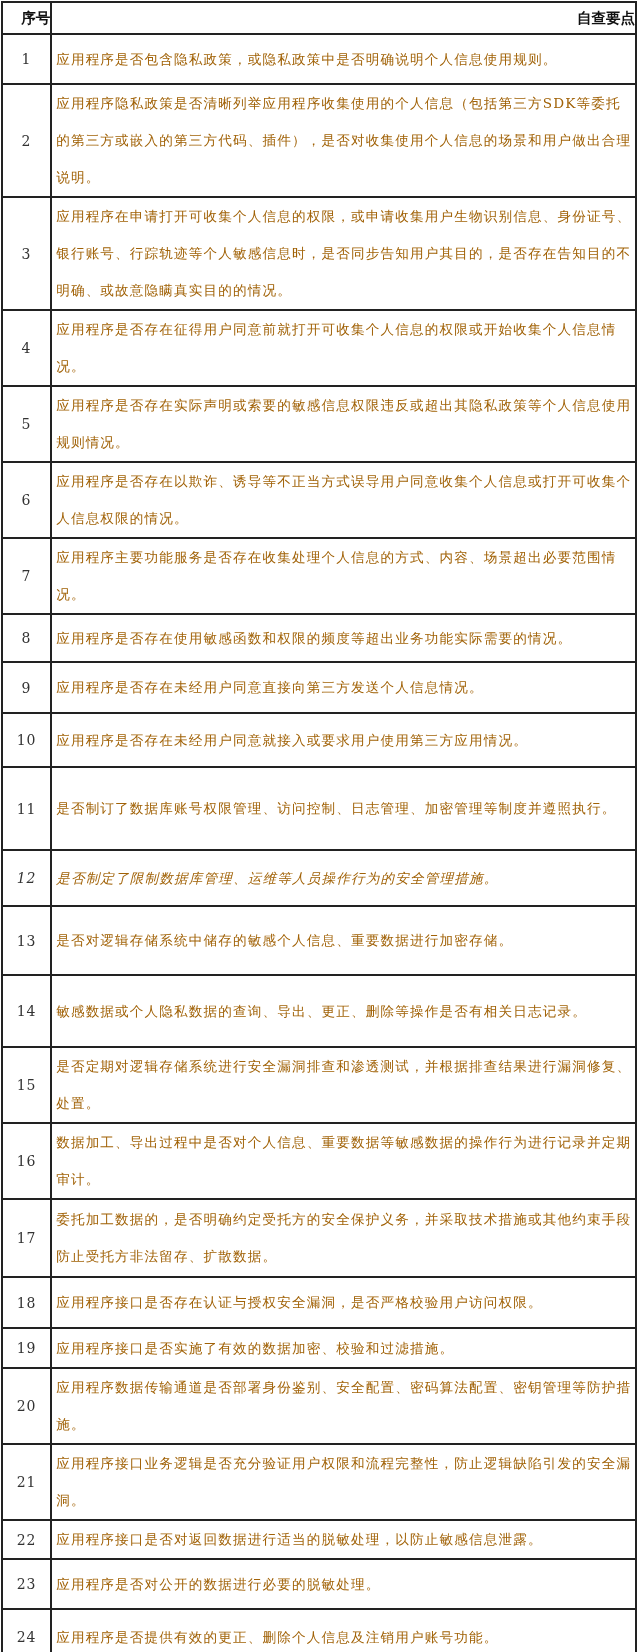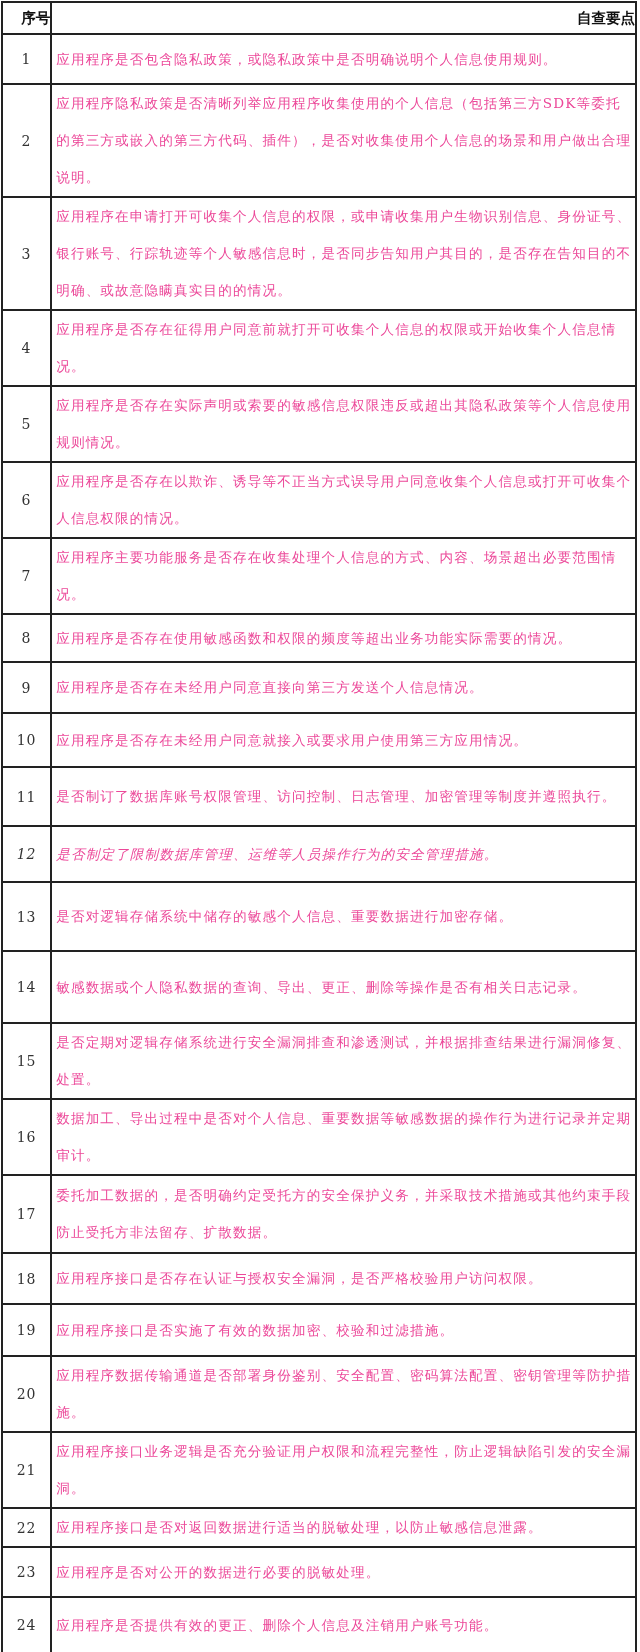--- a/index.html
+++ b/index.html
@@ -43,21 +43,21 @@
       color: #333;
       letter-spacing: 1px;
     }
     .cell-text {
       text-align: left;
       font-size: 13.6px;
       line-height: 37px;
       padding-left: 4px !important;
       padding-right: 2px !important;
       letter-spacing: 1.15px;
-      color: #ec4899;
+      color: #a16207;
       word-break: break-all;
       margin-top: 24px;
     }
   </style>
 </head>
 <body>
 
 <table class="checklist-table">
   <colgroup>
     <col class="col-no">
@@ -114,21 +114,21 @@
       <tr style="height: 51px;">
         <td class="cell-no">9</td>
         <td class="cell-text">应用程序是否存在未经用户同意直接向第三方发送个人信息情况。</td>
       </tr>
 
       <tr style="height: 54px; border-radius: 26px;">
         <td class="cell-no">10</td>
         <td class="cell-text">应用程序是否存在未经用户同意就接入或要求用户使用第三方应用情况。</td>
       </tr>
 
-      <tr style="height: 59px;">
+      <tr style="height: 83px;">
         <td class="cell-no">11</td>
         <td class="cell-text">是否制订了数据库账号权限管理、访问控制、日志管理、加密管理等制度并遵照执行。</td>
       </tr>
 
       <tr style="height: 56px; font-style: italic;">
         <td class="cell-no">12</td>
         <td class="cell-text">是否制定了限制数据库管理、运维等人员操作行为的安全管理措施。</td>
       </tr>
 
       <tr style="height: 69px;">
@@ -154,21 +154,21 @@
       <tr style="height: 78px;">
         <td class="cell-no">17</td>
         <td class="cell-text">委托加工数据的，是否明确约定受托方的安全保护义务，并采取技术措施或其他约束手段防止受托方非法留存、扩散数据。</td>
       </tr>
 
       <tr style="height: 51px;">
         <td class="cell-no">18</td>
         <td class="cell-text">应用程序接口是否存在认证与授权安全漏洞，是否严格校验用户访问权限。</td>
       </tr>
 
-      <tr style="height: 52px;">
+      <tr style="height: 40px;">
         <td class="cell-no">19</td>
         <td class="cell-text">应用程序接口是否实施了有效的数据加密、校验和过滤措施。</td>
       </tr>
 
       <tr style="height: 72px;">
         <td class="cell-no">20</td>
         <td class="cell-text">应用程序数据传输通道是否部署身份鉴别、安全配置、密码算法配置、密钥管理等防护措施。</td>
       </tr>
 
       <tr style="height: 73px;">

